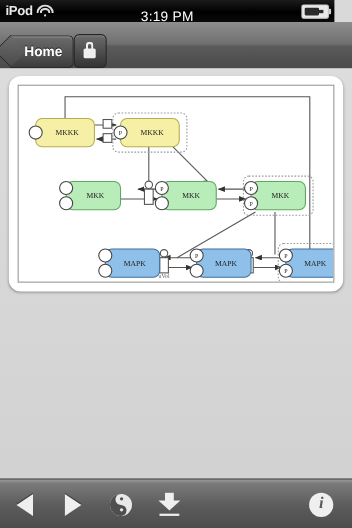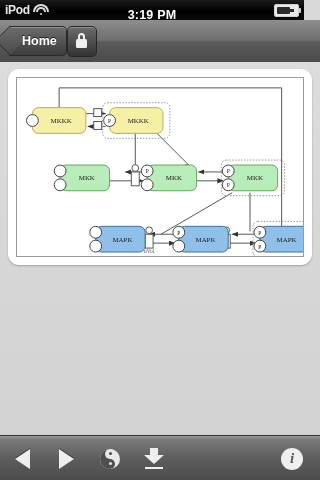--- a/index.html
+++ b/index.html
@@ -18,33 +18,33 @@
     display:flex;align-items:center;color:#e8e8e8;
   }
   .sb-left{display:flex;align-items:center;gap:4px;padding-left:5px;}
   .sb-carrier{font-size:12px;font-weight:bold;letter-spacing:-.3px;color:#e9e9e9;}
   .wifi{position:relative;width:14px;height:11px;}
   .wifi i{position:absolute;display:block;border:2px solid #dcdcdc;border-bottom:none;
      border-radius:50% 50% 0 0 / 100% 100% 0 0;left:50%;transform:translateX(-50%);}
   .wifi i.a{width:12px;height:6px;bottom:4px;}
   .wifi i.b{width:6px;height:3px;bottom:4px;}
   .wifi i.c{width:2px;height:2px;bottom:1px;background:#dcdcdc;border:none;border-radius:50%;}
-  .sb-center{position:absolute;left:0;right:0;text-align:center;font-size:12.5px;font-weight:bold;color:#fff;letter-spacing:.2px;margin-top:10px;}
+  .sb-center{position:absolute;left:0;right:0;text-align:center;font-size:12.5px;font-weight:normal;color:#fff;letter-spacing:.2px;margin-top:10px;}
   .sb-right{margin-left:auto;padding-right:5px;display:flex;align-items:center;}
   .battery{position:relative;width:23px;height:11px;border:1px solid #cfcfcf;border-radius:2px;background:#e9e9e9;}
   .battery:after{content:"";position:absolute;right:-3px;top:3px;width:2px;height:5px;background:#cfcfcf;border-radius:0 1px 1px 0;}
   .battery i{position:absolute;left:2px;top:2px;bottom:2px;width:13px;background:#2a2a2a;border-radius:1px;}
   .battery i:after{content:"";position:absolute;right:-4px;top:2px;width:5px;height:3px;background:#2a2a2a;}
 
   
   .navbar{
     position:absolute;left:0;top:20px;width:320px;height:42px;
     background:linear-gradient(to bottom,#8e8e8e 0%,#6f6f6f 48%,#5b5b5b 52%,#4a4a4a 100%);
     border-bottom:1px solid #2b2b2b;
-    display:flex;align-items:center;
+    display:flex;align-items:flex-end;
   }
   .backbtn{
     position:relative;margin-left:9px;height:28px;padding:0 9px 0 13px;
     display:flex;align-items:center;justify-content:center;
     background:linear-gradient(to bottom,#6c6c6c,#3d3d3d);
     border:1px solid #2a2a2a;border-left:none;border-radius:0 5px 5px 0;
     box-shadow:inset 0 1px 0 rgba(255,255,255,.28);
     color:#fff;font-size:12.5px;font-weight:bold;
     text-shadow:0 -1px 0 rgba(0,0,0,.7);
   }

